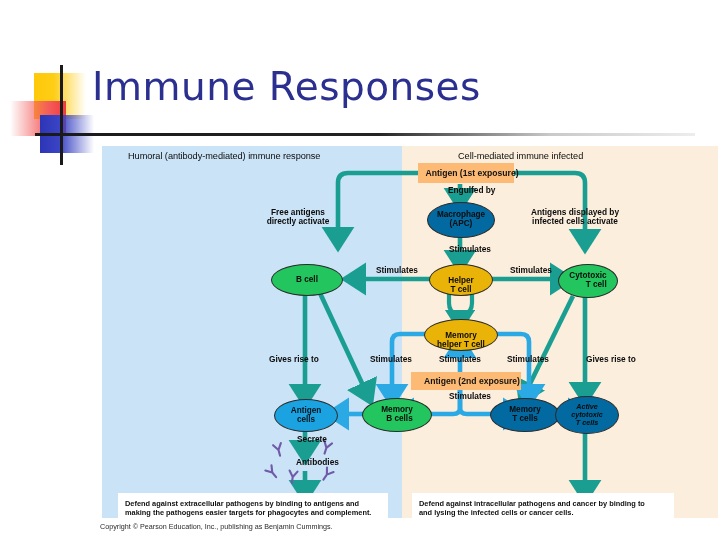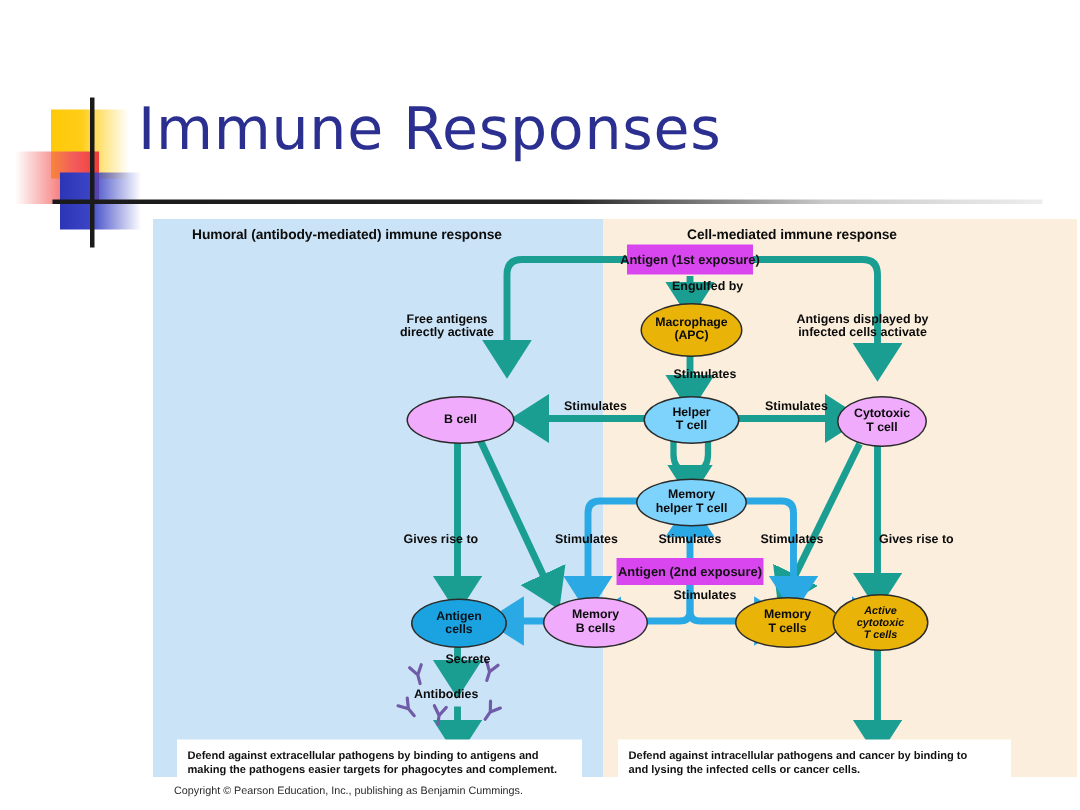--- a/index.html
+++ b/index.html
@@ -49,57 +49,57 @@
     background:#ffffff;
   }
   #panel-humoral{
     position:absolute;left:2px;top:0;width:300px;height:372px;background:#cbe3f6;
   }
   #panel-cellmed{
     position:absolute;left:302px;top:0;width:316px;height:372px;background:#fbeedd;
   }
 
   .hdr{
-    position:absolute;font-size:9.2px;font-weight:bold;color:#0c0c0c;
+    position:absolute;font-size:9.2px;font-weight:normal;color:#0c0c0c;
     white-space:nowrap;letter-spacing:-0.05px;
   }
   #hdr-humoral{left:28px;top:5px;}
   #hdr-cellmed{left:358px;top:5px;}
 
   
   .node{
     position:absolute;border:1.3px solid #2b2b2b;border-radius:50%;
     display:flex;align-items:center;justify-content:center;text-align:center;
     font-size:8.2px;font-weight:bold;color:#0b0b0b;line-height:1.07;
     z-index:6;
   }
-  .node.white{background:#f0abfc;}
-  .node.cream{background:#eab308;}
-  .node.peach{background:#7dd3fc;}
+  .node.white{background:#22c55e;text-align:right;}
+  .node.cream{background:#0369a1;}
+  .node.peach{background:#eab308;align-items:flex-end;}
   .node.blue{background:#1aa3e0;color:#06131c;}
 
   .tagbox{
-    position:absolute;background:#d946ef;color:#121212;
+    position:absolute;background:#fdba74;color:#121212;
     font-size:8.6px;font-weight:bold;
     display:flex;align-items:center;justify-content:center;
-    z-index:7;white-space:nowrap;
+    z-index:7;white-space:nowrap;padding-left:12px;
   }
   .lbl{
     position:absolute;font-size:8.3px;font-weight:bold;color:#0b0b0b;
     white-space:nowrap;z-index:8;text-align:center;line-height:1.12;padding-left:16px;
   }
 
   .outbox{
     position:absolute;background:#ffffff;border:0;
     font-size:7.4px;font-weight:bold;color:#111;line-height:1.25;
     padding:6px 7px;box-sizing:border-box;z-index:6;
   }
 
   #copyright{
-    position:absolute;left:16px;top:376px;font-size:7.2px;color:#2a2a2a;text-align:center;
+    position:absolute;left:0;top:376px;font-size:7.2px;color:#2a2a2a;text-align:center;
   }
 
   #wires{position:absolute;left:0;top:0;width:620px;height:394px;z-index:3;}
   #wires-top{position:absolute;left:0;top:0;width:620px;height:394px;z-index:5;pointer-events:none;}
 </style>
 </head>
 <body>
 
 <div id="slide-title-block">
   <div class="deco-sq" id="deco-yellow"></div>
@@ -171,21 +171,21 @@
       <path d="M360,244 L360,262 Q360,268 353,268 L300,268" marker-end="url(#ah-blue)"></path>
       <path d="M360,244 L360,262 Q360,268 367,268 L417,268" marker-end="url(#ah-blue)"></path>
 
       <path d="M265,268 L235,268" marker-end="url(#ah-blue)"></path>
 
       <path d="M457,268 L482,268" marker-end="url(#ah-blue)"></path>
     </g>
   </svg>
 
   <div class="hdr" id="hdr-humoral">Humoral (antibody-mediated) immune response</div>
-  <div class="hdr" id="hdr-cellmed">Cell-mediated immune response</div>
+  <div class="hdr" id="hdr-cellmed">Cell-mediated immune infected</div>
 
   <div class="tagbox" style="left:318px;top:17px;width:84px;height:20px;">Antigen (1st exposure)</div>
   <div class="tagbox" style="left:311px;top:226px;width:98px;height:18px;">Antigen (2nd exposure)</div>
 
   <div class="node cream" style="left:327px;top:56px;width:66px;height:34px;">
     <span>
       <span>Macrophage</span><br>
       <span>(APC)</span>
     </span>
   </div>
@@ -269,21 +269,21 @@
   <div class="lbl" style="left:323px;top:209px;">Stimulates</div>
 
   <div class="lbl" style="left:391px;top:209px;">Stimulates</div>
 
   <div class="lbl" style="left:470px;top:209px;">Gives rise to</div>
 
   <div class="lbl" style="left:333px;top:246px;">Stimulates</div>
 
   <div class="lbl" style="left:181px;top:289px;">Secrete</div>
 
-  <div class="lbl" style="left:160px;top:312px;">Antibodies</div>
+  <div class="lbl" style="left:180px;top:312px;">Antibodies</div>
 
   <svg id="wires-top" viewBox="0 0 620 394">
     <g stroke="#6f5ba8" stroke-width="2.1" fill="none" stroke-linecap="round">
       <g transform="translate(178,302) rotate(-15)">
         <path d="M0,8 L0,2 M0,2 L-4,-4 M0,2 L4,-4"></path>
       </g>
       <g transform="translate(227,300) rotate(18)">
         <path d="M0,8 L0,2 M0,2 L-4,-4 M0,2 L4,-4"></path>
       </g>
       <g transform="translate(171,325) rotate(-40)">

